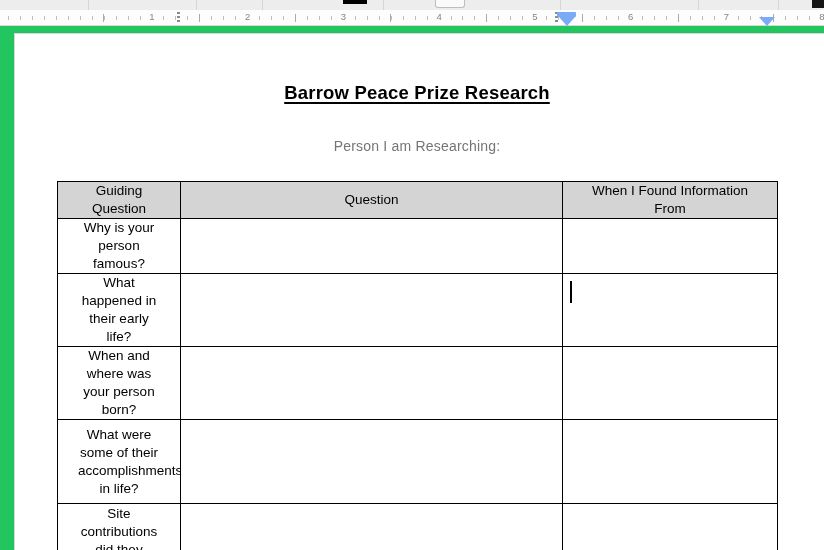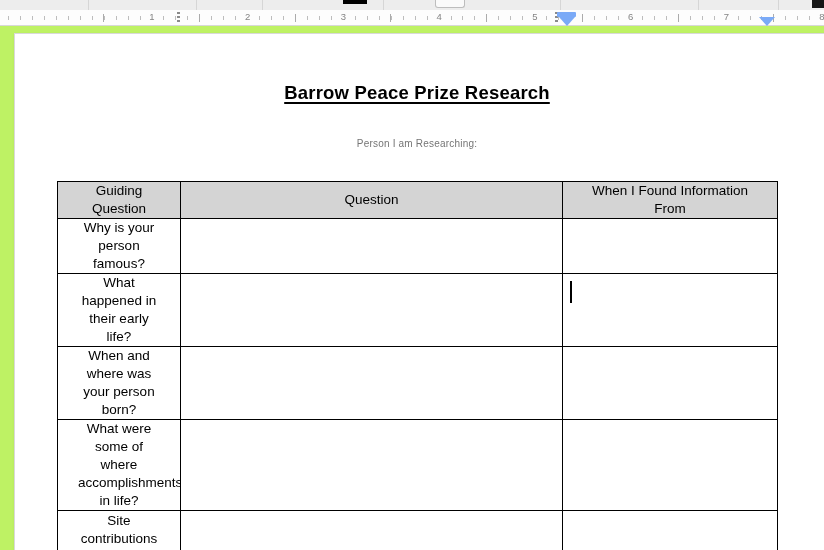--- a/index.html
+++ b/index.html
@@ -28,30 +28,30 @@
     background:#fdfdfd; padding:0 2px; line-height:12px; }
   .col-handle { position:absolute; top:2px; width:3px; height:11px;
     background:repeating-linear-gradient(to bottom, #8a8a8a 0 2px, transparent 2px 4px); }
   .first-line-bar { position:absolute; left:557px; top:2px; width:19px; height:5px; background:#7baaf7; border-radius:1px; }
   .tri-down { position:absolute; top:7px; width:0; height:0;
     border-left:8px solid transparent; border-right:8px solid transparent; border-top:9px solid #7baaf7; }
   .tri-left-pos { left:559px; }
   .tri-right-pos { left:759px; }
 
   
-  .canvas { position:absolute; left:0; top:26px; width:824px; height:524px; background:#bef264; }
+  .canvas { position:absolute; left:0; top:26px; width:824px; height:524px; background:#22c55e; }
   .page { position:absolute; left:14px; top:7px; width:816px; height:1100px; background:#fff;
     border:1px solid #d9d9d9; box-shadow:0 1px 3px rgba(0,0,0,0.06); box-sizing:border-box; }
   .content { position:absolute; left:42px; top:0; width:720px; }
 
   .doc-title { position:absolute; top:48px; width:720px; text-align:center;
     font-size:18.5px; font-weight:bold; color:#000; letter-spacing:0.2px;
     text-decoration:underline; text-decoration-thickness:1.5px; text-underline-offset:3px; }
   .doc-subtitle { position:absolute; top:104px; width:720px; text-align:center;
-    font-size:10px; color:#757575; letter-spacing:0.2px; }
+    font-size:14px; color:#757575; letter-spacing:0.2px; }
 
   table.research-table { position:absolute; top:147px; width:720px; table-layout:fixed;
     border-collapse:collapse; }
   table.research-table th, table.research-table td {
     border:1.5px solid #000; font-size:13.5px; line-height:18px; color:#000;
     vertical-align:middle; padding:0 20px; font-weight:normal; overflow:hidden; }
   table.research-table th { background:#d4d4d4; text-align:center; }
   td.q { text-align:center; }
   td.cell-rel { position:relative; }
   .caret { position:absolute; left:7px; top:7px; width:2px; height:22px; background:#000; }
@@ -124,21 +124,21 @@
               <td class="cell-rel">
                 <div class="caret"></div>
               </td>
             </tr>
             <tr style="height:69px">
               <td class="q">When and where was your person born?</td>
               <td></td>
               <td></td>
             </tr>
             <tr style="height:84px">
-              <td class="q">What were some of where accomplishments in life?</td>
+              <td class="q">What were some of their accomplishments in life?</td>
               <td></td>
               <td></td>
             </tr>
             <tr style="height:74px">
               <td class="q">Site contributions did they make?</td>
               <td></td>
               <td></td>
             </tr>
             <tr style="height:60px">
               <td class="q"></td>

